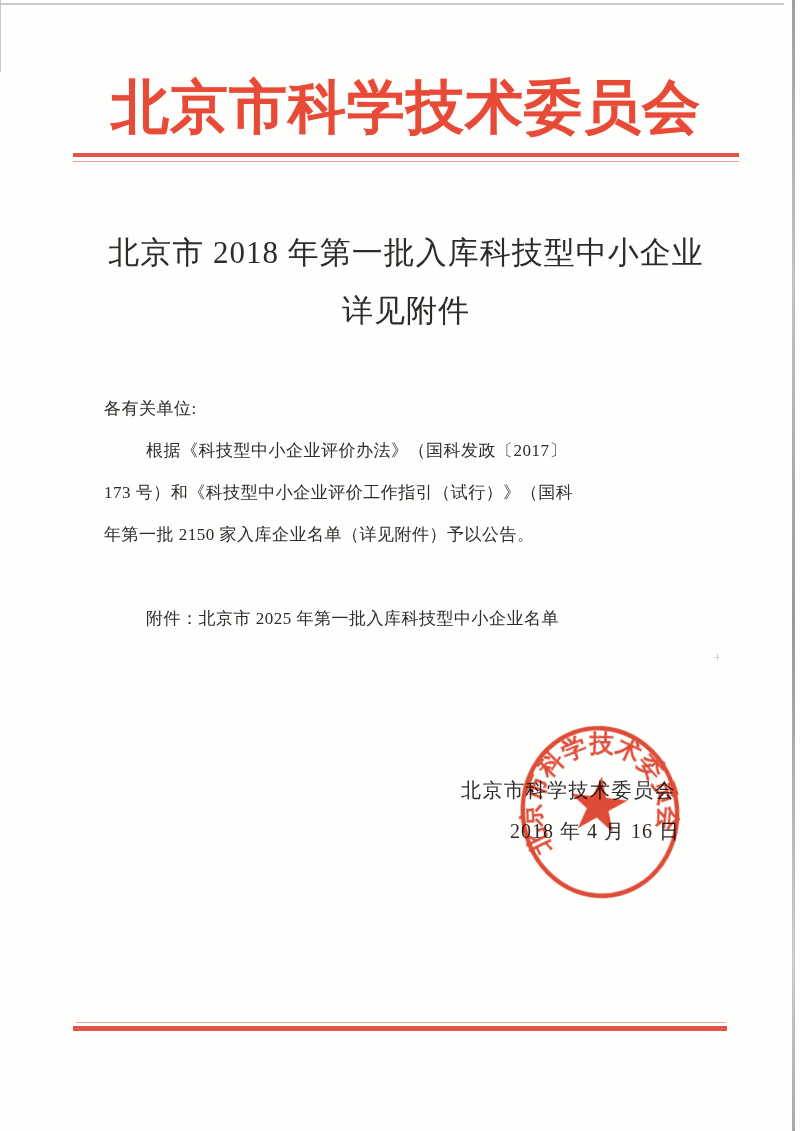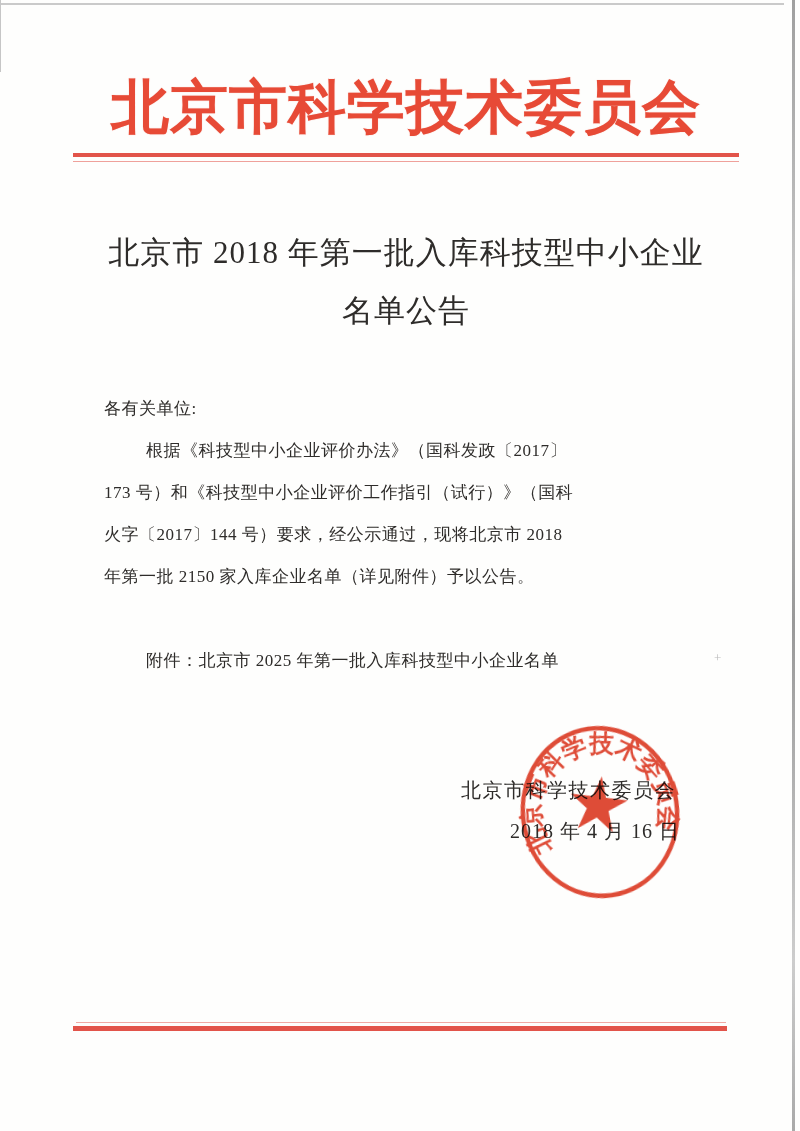--- a/index.html
+++ b/index.html
@@ -71,28 +71,27 @@
   <div class="scan-right"></div>
   <div class="scan-left"></div>
   <div class="smudge">+</div>
 
   <div class="letterhead">北京市科学技术委员会</div>
   <div class="rule rule-top-thick"></div>
   <div class="rule rule-top-thin"></div>
 
   <div class="doc-title">
     <div>北京市 2018 年第一批入库科技型中小企业</div>
-    <div>名单公告</div>
+    <div>详见附件</div>
   </div>
 
   <div class="body-block">
     <div class="body-line">各有关单位:</div>
     <div class="body-line indent">根据《科技型中小企业评价办法》（国科发政〔2017〕</div>
     <div class="body-line">173 号）和《科技型中小企业评价工作指引（试行）》（国科</div>
-    <div class="body-line">火字〔2017〕144 号）要求，经公示通过，现将北京市 2018</div>
     <div class="body-line">年第一批 2150 家入库企业名单（详见附件）予以公告。</div>
     <div class="body-line indent attachment">附件：北京市 2025 年第一批入库科技型中小企业名单</div>
   </div>
 
   <div class="sig-org">北京市科学技术委员会</div>
   <div class="sig-date">2018 年 4 月 16 日</div>
 
   <svg class="seal" viewBox="498 706 204 212" xmlns="http://www.w3.org/2000/svg">
     <defs>
       <filter id="sealBlur" x="-10%" y="-10%" width="120%" height="120%">

